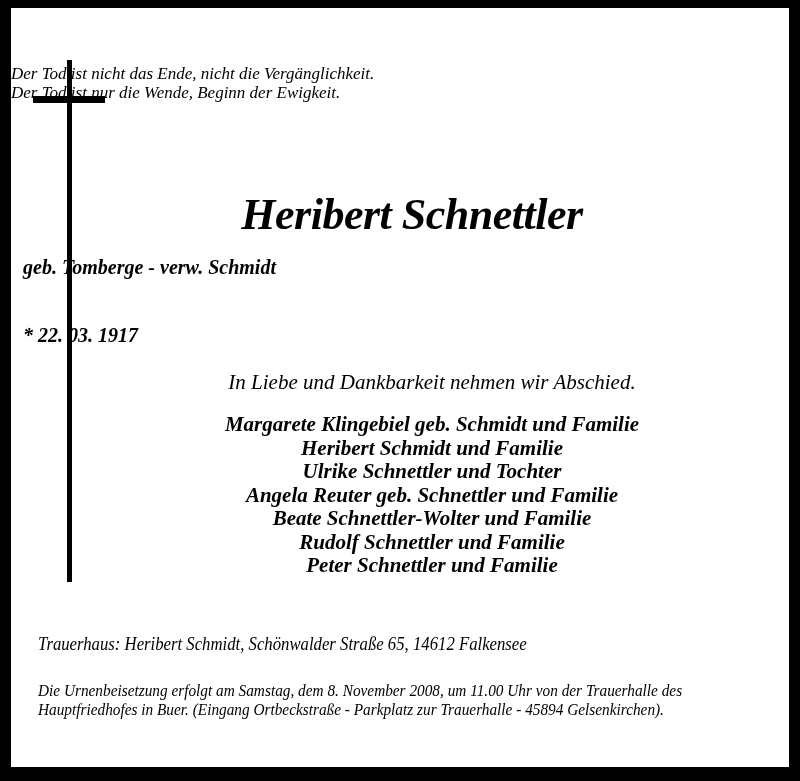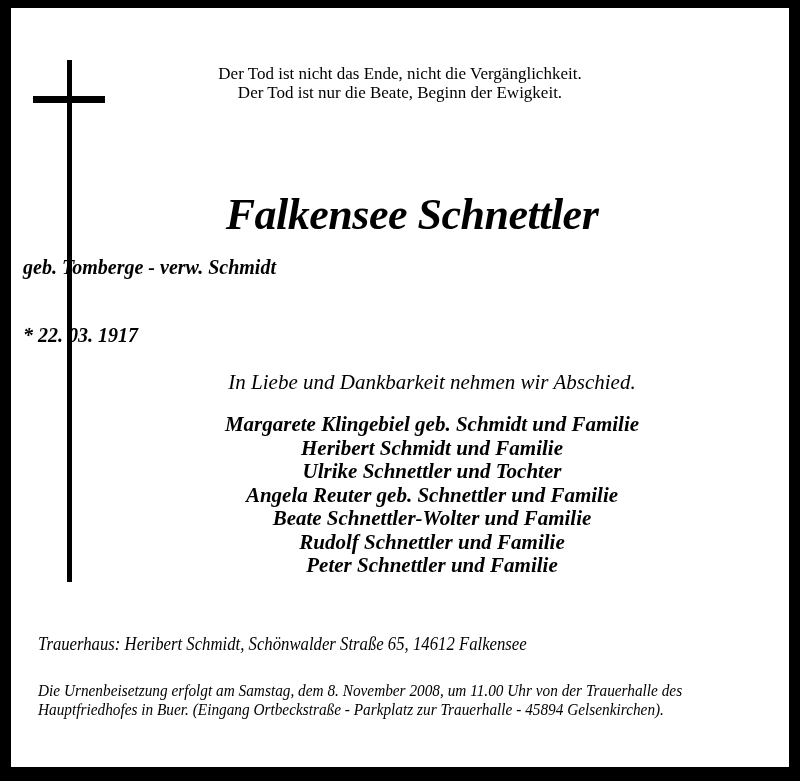--- a/index.html
+++ b/index.html
@@ -36,21 +36,21 @@
     width: 72px;
     height: 7px;
     background: #000000;
   }
   
   .verse {
     position: absolute;
     top: 56px;
     left: 0;
     width: 778px;
-    text-align: center;
+    font-style: italic;
     font-size: 17px;
     line-height: 19px;
   }
   .name {
     position: absolute;
     top: 182px;
     left: 12px;
     width: 778px;
     margin: 0;
     text-align: center;
@@ -134,24 +134,24 @@
 
 <div class="page">
 
   <div>
     <div class="cross-v"></div>
     <div class="cross-h"></div>
   </div>
 
   <div class="verse">
     <div>Der Tod ist nicht das Ende, nicht die Vergänglichkeit.</div>
-    <div>Der Tod ist nur die Beate, Beginn der Ewigkeit.</div>
+    <div>Der Tod ist nur die Wende, Beginn der Ewigkeit.</div>
   </div>
 
-  <h1 class="name">Falkensee Schnettler</h1>
+  <h1 class="name">Heribert Schnettler</h1>
 
   <div class="maiden">geb. Tomberge - verw. Schmidt</div>
 
   <div class="dates">
     <span>* 22. 03. 1917</span>
   </div>
 
   <div class="farewell">In Liebe und Dankbarkeit nehmen wir Abschied.</div>
 
   <div class="mourners">

